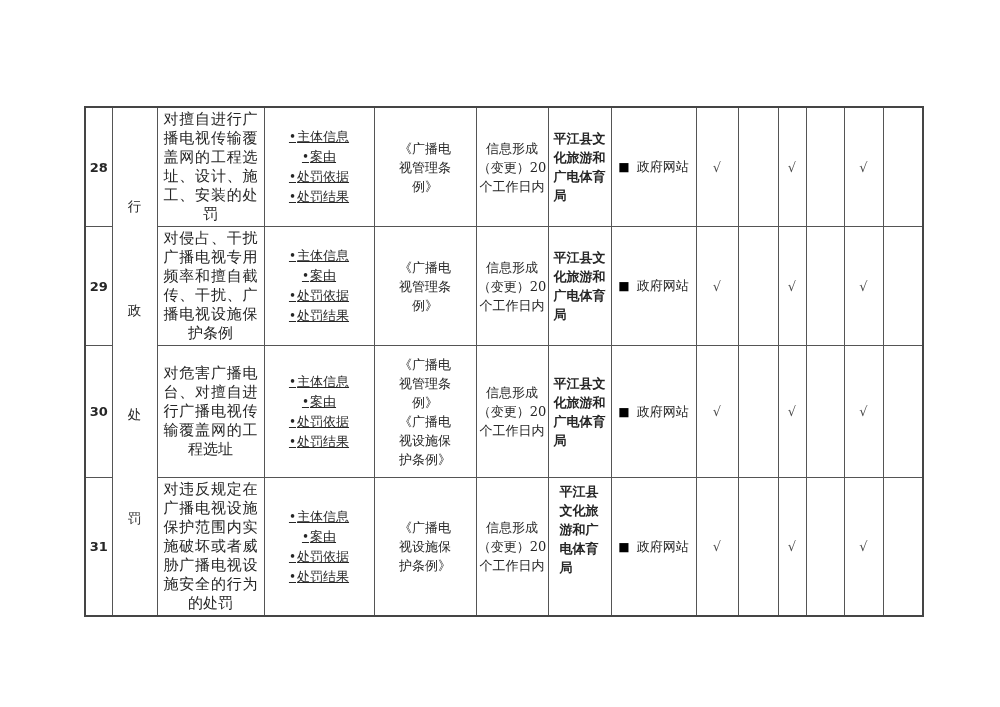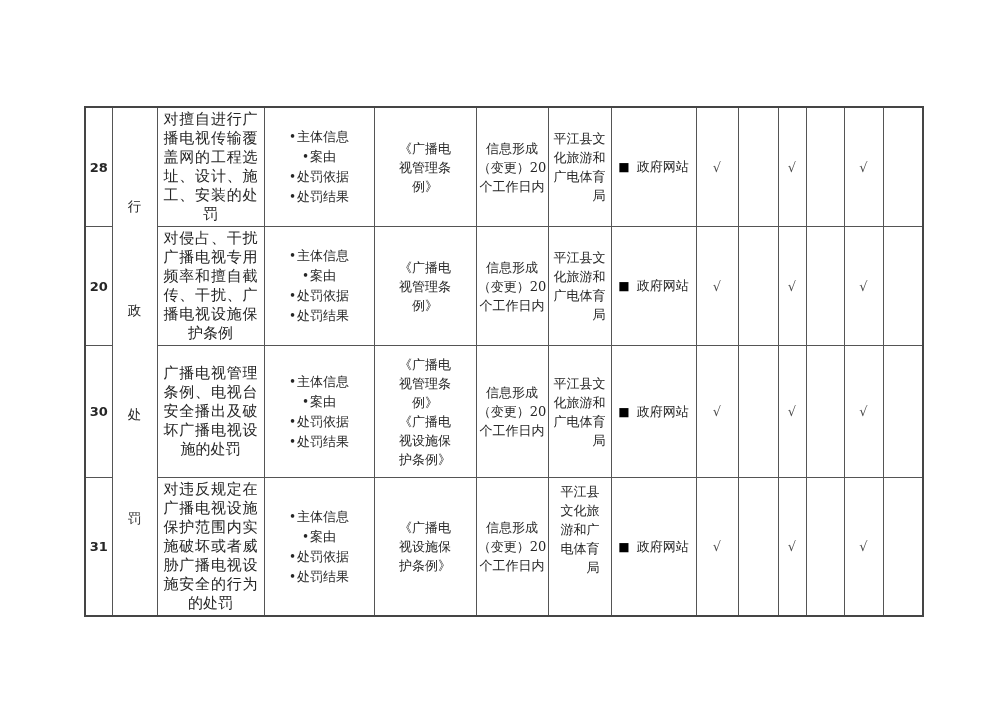--- a/index.html
+++ b/index.html
@@ -31,27 +31,27 @@
   col.c-k4{width:38px;}  col.c-k5{width:39px;}  col.c-k6{width:40px;}
 
   .col-no{font-family:"DejaVu Sans","Liberation Sans",sans-serif;font-weight:bold;font-size:13px;}
   .col-cat{font-size:13.5px;}
   .col-cat .cat-char{line-height:104px;height:104px;}
   .col-desc{
     text-align:justify;text-align-last:center;
     padding:2px 6px;font-size:15px;line-height:19px;
   }
   .col-el{padding:2px 4px;}
-  .col-el .el-line{white-space:nowrap;}
+  .col-el .el-line{white-space:nowrap;text-decoration:underline;}
   .col-el .bullet{font-size:12px;margin-right:1px;}
   .col-basis{padding:2px 20px;}
   .col-basis .law:empty{display:none;}
   .col-time{padding:2px 1px;margin-left:17px;}
   .col-unit{padding:2px 5px;}
-  .col-unit .cell-inner{display:inline-block;text-align:right;width:52px;}
+  .col-unit .cell-inner{display:inline-block;text-align:left;width:52px;font-weight:bold;}
   tbody tr:nth-child(4) .col-unit{vertical-align:top;padding-top:4px;}
   tbody tr:nth-child(4) .col-unit .cell-inner{width:40px;}
   .col-ch{white-space:nowrap;padding:16px 2px;}
   .col-ch .marker{font-size:12px;margin-right:7px;color:#000;}
   .col-check{
     font-family:"DejaVu Sans","Liberation Sans",sans-serif;
     font-size:13px;color:#4a4a4a;
   }
 </style>
 </head>
@@ -104,21 +104,21 @@
     </td>
     <td class="col-check">√</td>
     <td class="col-check"></td>
     <td class="col-check">√</td>
     <td class="col-check"></td>
     <td class="col-check">√</td>
     <td class="col-check"></td>
   </tr>
 
   <tr>
-    <td class="col-no">20</td>
+    <td class="col-no">29</td>
 
     <td class="col-desc">对侵占、干扰广播电视专用频率和擅自截传、干扰、广播电视设施保护条例</td>
     <td class="col-el">
       <div class="el-line"><span class="bullet">•</span><span>主体信息</span></div>
       <div class="el-line"><span class="bullet">•</span><span>案由</span></div>
       <div class="el-line"><span class="bullet">•</span><span>处罚依据</span></div>
       <div class="el-line"><span class="bullet">•</span><span>处罚结果</span></div>
     </td>
     <td class="col-basis">
       <div class="law">《广播电视管理条例》</div>
@@ -135,21 +135,21 @@
     <td class="col-check"></td>
     <td class="col-check">√</td>
     <td class="col-check"></td>
     <td class="col-check">√</td>
     <td class="col-check"></td>
   </tr>
 
   <tr>
     <td class="col-no">30</td>
 
-    <td class="col-desc">广播电视管理条例、电视台安全播出及破坏广播电视设施的处罚</td>
+    <td class="col-desc">对危害广播电台、对擅自进行广播电视传输覆盖网的工程选址</td>
     <td class="col-el">
       <div class="el-line"><span class="bullet">•</span><span>主体信息</span></div>
       <div class="el-line"><span class="bullet">•</span><span>案由</span></div>
       <div class="el-line"><span class="bullet">•</span><span>处罚依据</span></div>
       <div class="el-line"><span class="bullet">•</span><span>处罚结果</span></div>
     </td>
     <td class="col-basis">
       <div class="law">《广播电视管理条例》</div>
       <div class="law">《广播电视设施保护条例》</div>
     </td>

